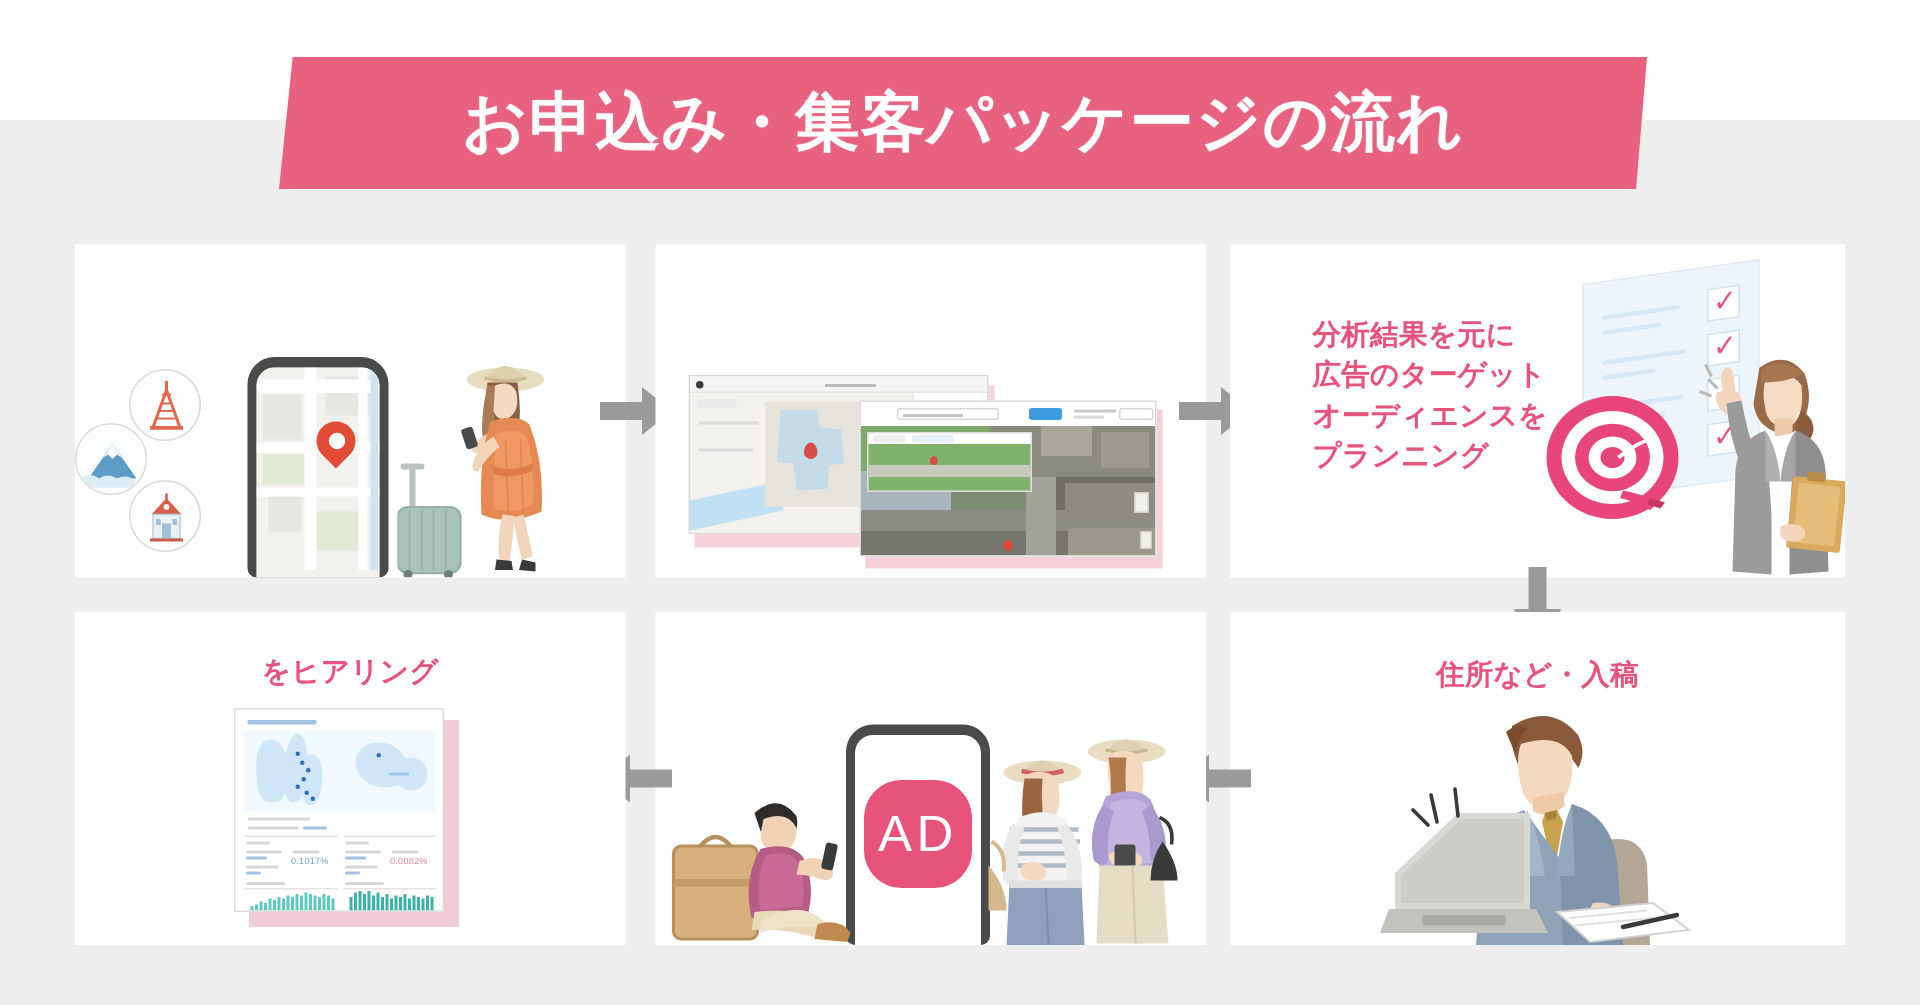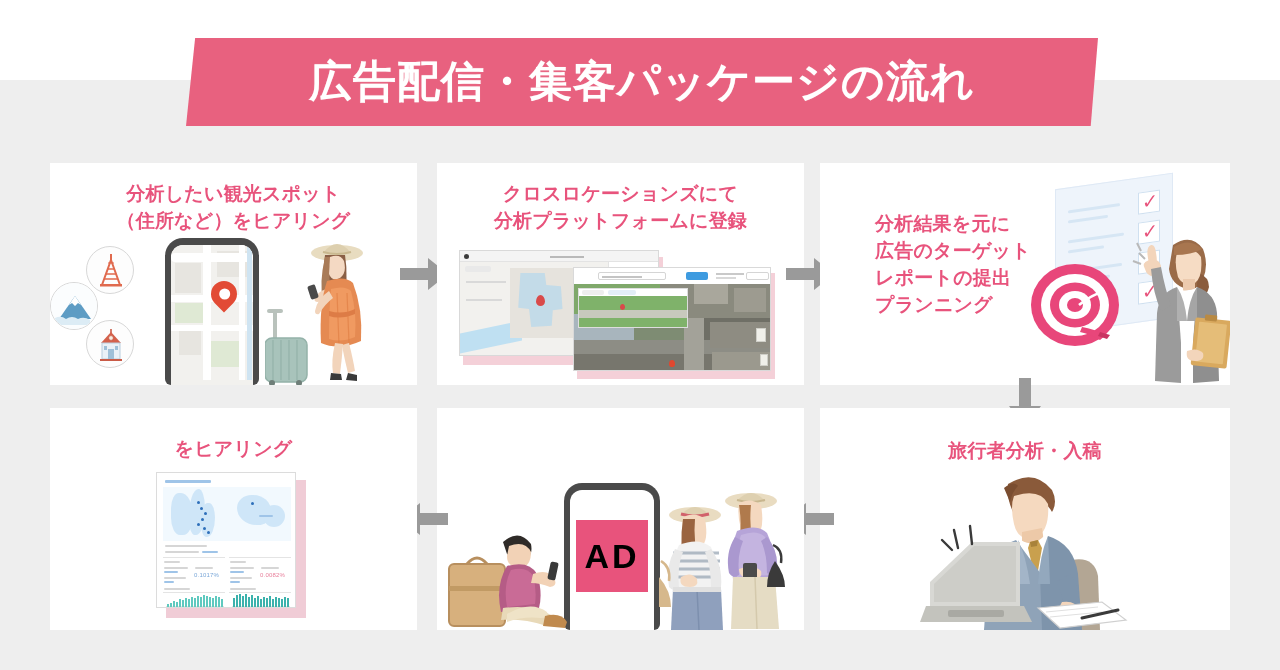--- a/index.html
+++ b/index.html
@@ -121,21 +121,21 @@
   .check-mark {
     position: absolute; color: #e8537c; font-size: 19px; font-weight: bold;
     line-height: 1;
   }
   .sheet-line { position: absolute; height: 3px; background: #d6e6f4; border-radius: 2px; }
 
   
   .ad-box {
     position: absolute; background: #e8537c;
     display: flex; align-items: center; justify-content: center;
-    color: #000000; font-weight: bold; font-size: 34px; letter-spacing: 3px;
+    color: #ffffff; font-weight: normal; font-size: 34px; letter-spacing: 3px; border-radius: 25px;
   }
 
   
   .report-shadow { position: absolute; background: #f0ccd6; }
   .report {
     position: absolute; background: #ffffff; border: 1px solid #dcdcdc;
     overflow: hidden;
   }
   .rep-map { position: absolute; background: #f2f9fe; }
   .rep-land { position: absolute; background: #cfe6f8; border-radius: 40% 30% 45% 35%; }
@@ -150,26 +150,24 @@
 </style>
 </head>
 <body>
 
 <div id="root">
 
   <div class="top-band"></div>
 
   <div class="banner-wrap">
     <div class="banner-shape"></div>
-    <div class="banner-text">広告配信・集客パッケージの流れ</div>
+    <div class="banner-text">お申込み・集客パッケージの流れ</div>
   </div>
 
   <div class="card" style="left:50px; top:163px; width:367px; height:222px;">
-    <div class="card-title center" style="top:18px;">分析したい観光スポット
-（住所など）をヒアリング</div>
 
     <div class="art" style="left:0; top:75px; width:367px; height:147px;">
 
       <div class="circ-icon" style="left:36px; top:8px; width:48px; height:48px;">
         <svg width="48" height="48" viewBox="0 0 48 48">
           <rect x="23" y="7" width="2" height="7" fill="#e06a4e"></rect>
           <path d="M24 13 L33 38 L15 38 Z" fill="none" stroke="#e06a4e" stroke-width="2"></path>
           <path d="M19 27 L29 27 M17.5 32 L30.5 32" stroke="#e06a4e" stroke-width="1.4"></path>
           <path d="M20.5 22 L27.5 22" stroke="#e06a4e" stroke-width="1.4"></path>
           <path d="M21 16 L27 16" stroke="#e06a4e" stroke-width="1.2"></path>
@@ -258,22 +256,20 @@
     </div>
   </div>
 
   <div class="arrow" style="left:400px; top:258px; width:48px; height:32px;">
     <svg width="48" height="32" viewBox="0 0 48 32">
       <path d="M0 10 H28 V0 L48 16 L28 32 V22 H0 Z" fill="#9a9a9a"></path>
     </svg>
   </div>
 
   <div class="card" style="left:437px; top:163px; width:367px; height:222px;">
-    <div class="card-title center" style="top:18px;">クロスロケーションズにて
-分析プラットフォームに登録</div>
 
     <div class="art" style="left:0; top:80px; width:367px; height:142px;">
 
       <div class="shot-shadow" style="left:26px; top:14px; width:200px; height:108px;"></div>
 
       <div class="shot" style="left:22px; top:7px; width:200px; height:106px;">
         <div class="shot-bar" style="left:0; top:0; width:200px; height:11px;"></div>
         <div class="mini" style="left:4px; top:3.2px; width:5px; height:5px; background:#3b3b3b; border-radius:50%;"></div>
         <div class="mini-line" style="left:90px; top:5px; width:34px; background:#b9b9b9;"></div>
 
@@ -342,21 +338,21 @@
 
   <div class="arrow" style="left:786px; top:258px; width:48px; height:32px;">
     <svg width="48" height="32" viewBox="0 0 48 32">
       <path d="M0 10 H28 V0 L48 16 L28 32 V22 H0 Z" fill="#9a9a9a"></path>
     </svg>
   </div>
 
   <div class="card" style="left:820px; top:163px; width:410px; height:222px;">
     <div class="card-title left" style="left:55px; top:48px; width:200px;">分析結果を元に
 広告のターゲット
-レポートの提出
+オーディエンスを
 プランニング</div>
 
     <div class="art" style="left:215px; top:8px; width:195px; height:214px;">
 
       <div class="checksheet" style="left:20px; top:10px; width:118px; height:145px; transform: skewY(-8deg);">
         <div class="sheet-line" style="left:12px; top:22px; width:52px;"></div>
         <div class="sheet-line" style="left:12px; top:32px; width:40px;"></div>
         <div class="sheet-line" style="left:12px; top:52px; width:56px;"></div>
         <div class="sheet-line" style="left:12px; top:62px; width:36px;"></div>
         <div class="sheet-line" style="left:12px; top:82px; width:54px;"></div>
@@ -420,21 +416,21 @@
     </div>
   </div>
 
   <div class="arrow" style="left:1009px; top:378px; width:32px; height:50px;">
     <svg width="32" height="50" viewBox="0 0 32 50">
       <path d="M10 0 H22 V28 H32 L16 50 L0 28 H10 Z" fill="#9a9a9a"></path>
     </svg>
   </div>
 
   <div class="card" style="left:820px; top:408px; width:410px; height:222px;">
-    <div class="card-title center" style="top:30px;">旅行者分析・入稿</div>
+    <div class="card-title center" style="top:30px;">住所など・入稿</div>
 
     <div class="art" style="left:100px; top:62px; width:230px; height:160px;">
       <svg width="230" height="160" viewBox="0 0 230 160">
 
         <path d="M152 90 q22 -4 26 16 l2 54 l-22 0 l-6 -56 Z" fill="#b3a694"></path>
 
         <path d="M88 14 q26 -16 44 6 q6 12 0 22 q-6 -12 -18 -10 q-14 2 -20 12 q-8 -16 -6 -30 Z" fill="#8a5a3a"></path>
         <path d="M84 18 q10 -8 14 -2 q-6 6 -8 16 Z" fill="#7a4d30"></path>
 
         <path d="M94 26 q26 -8 34 8 q2 26 -12 34 q-18 4 -22 -14 q-4 -18 0 -28 Z" fill="#f5d9bf"></path>

